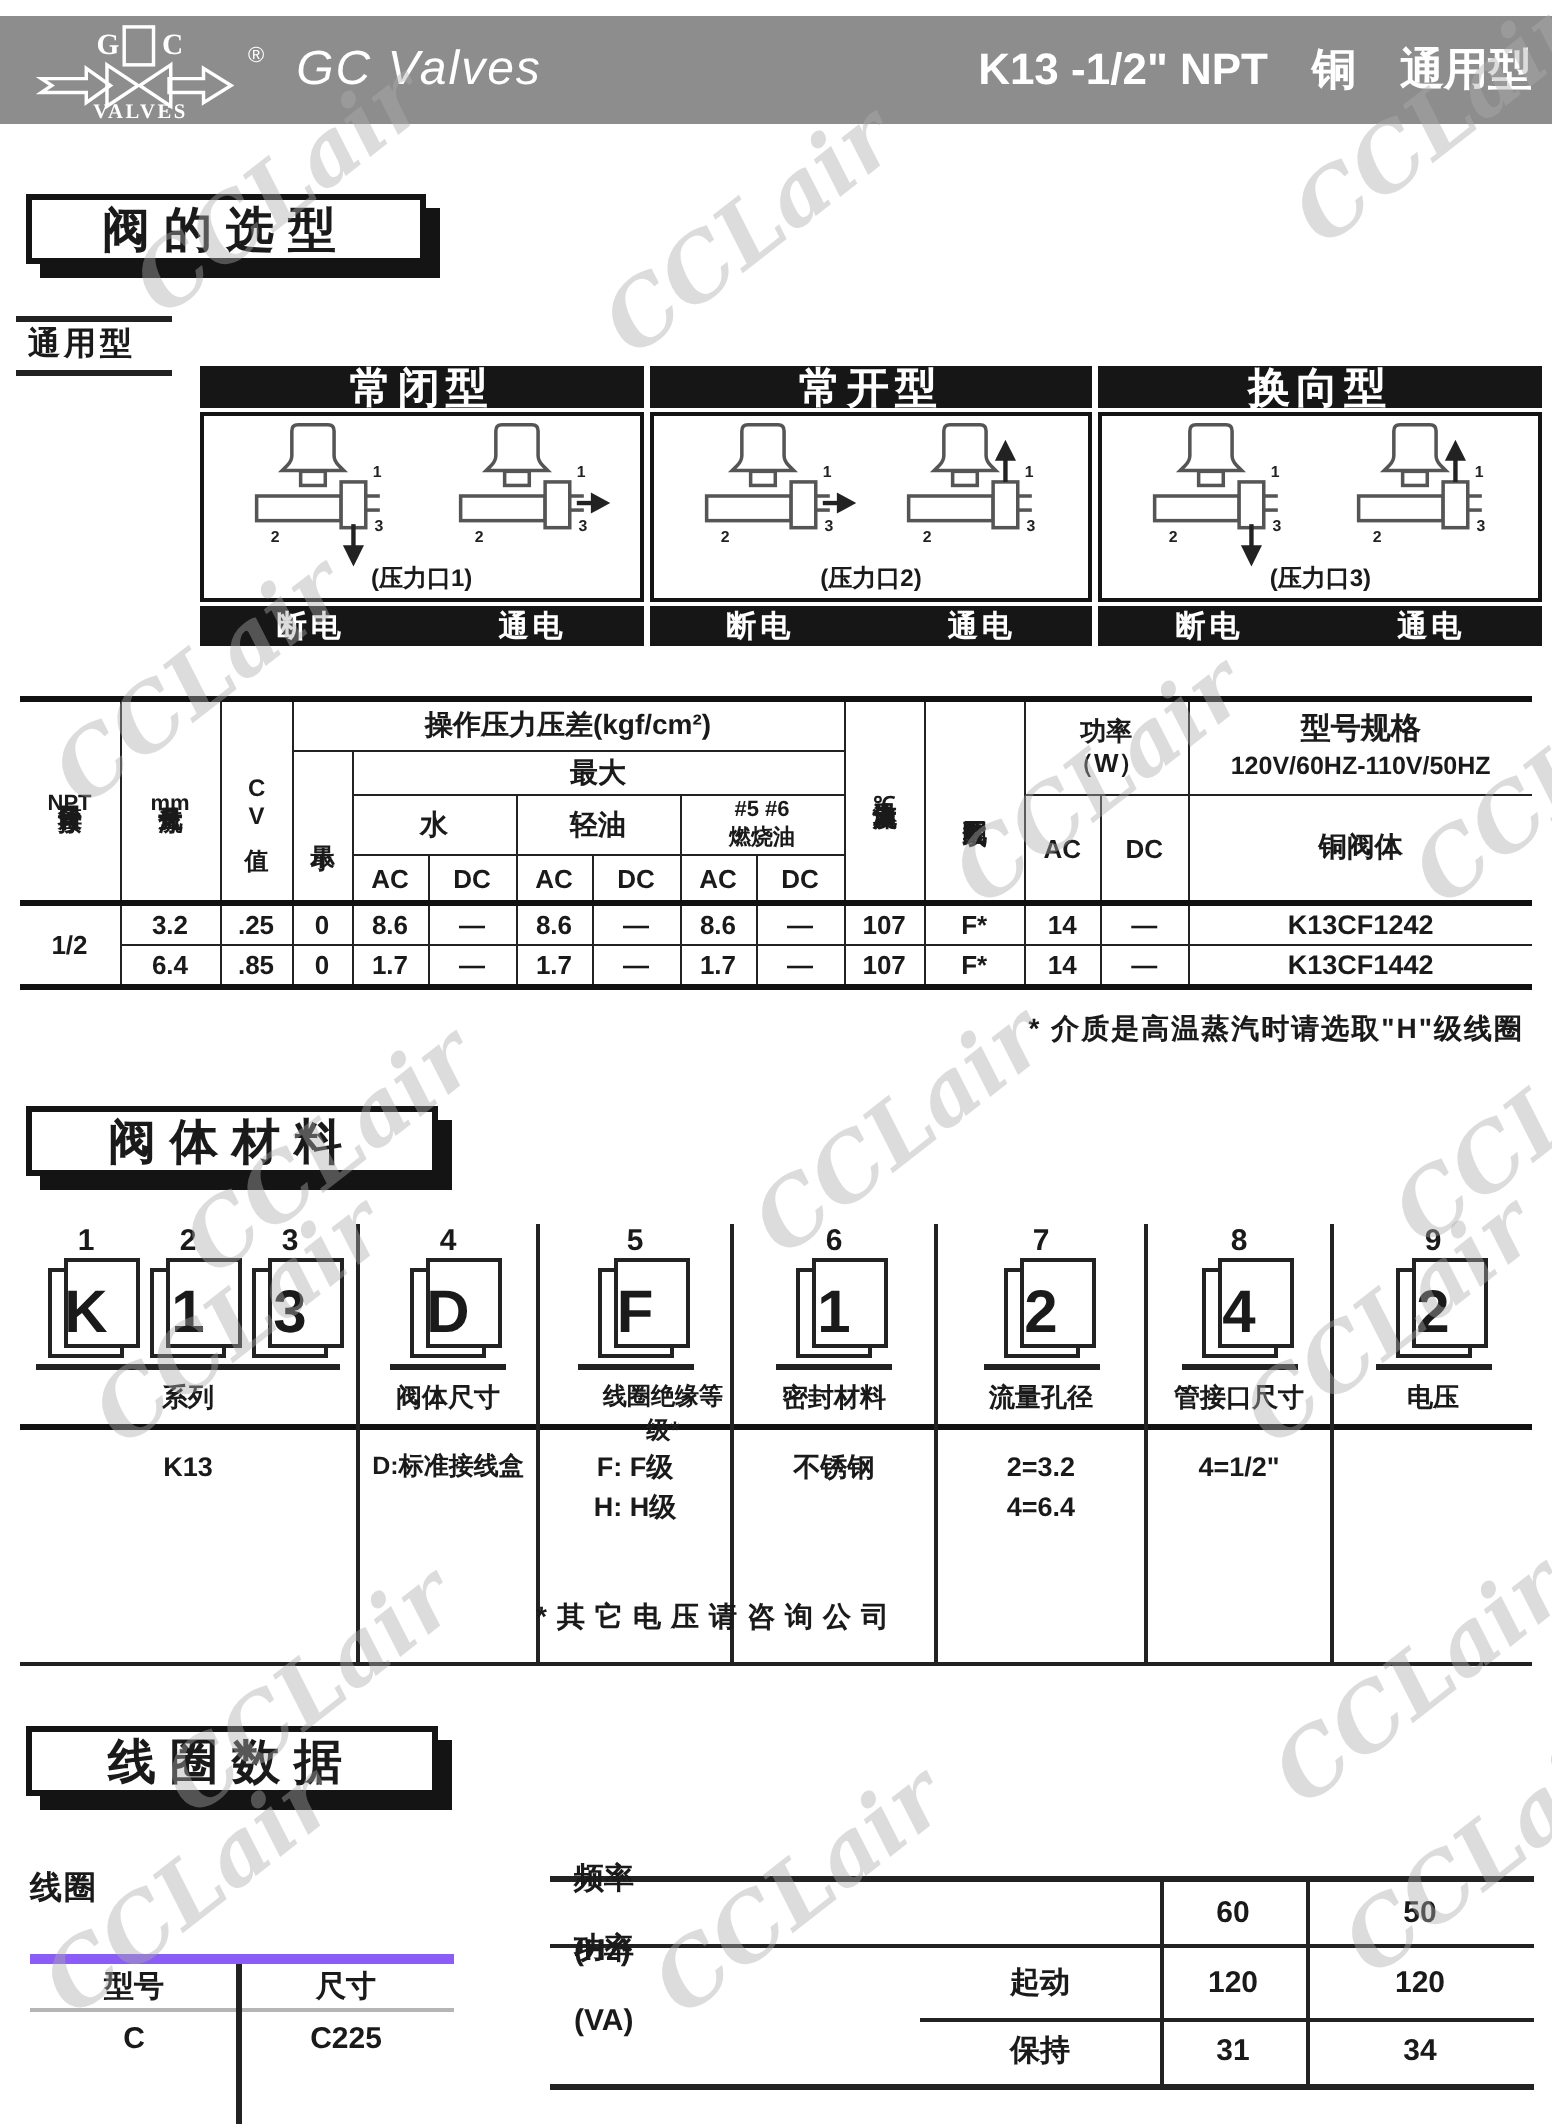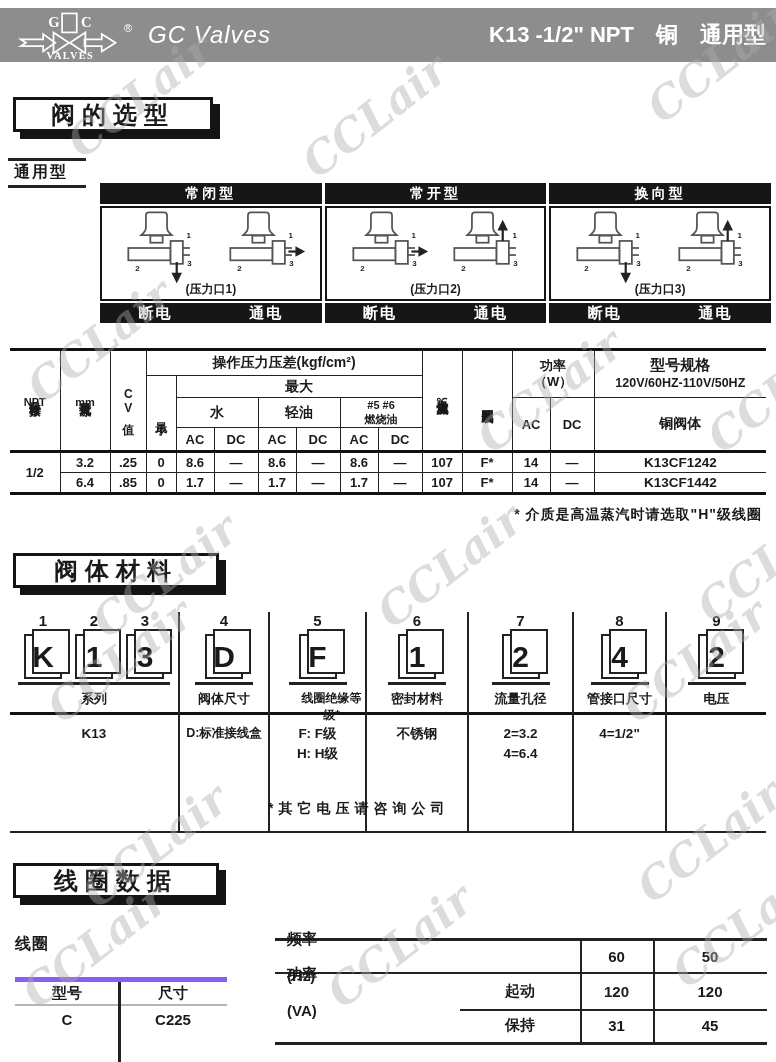--- a/index.html
+++ b/index.html
@@ -23,21 +23,21 @@
                box-shadow:7px 7px 0 #141414; display:flex; align-items:center; justify-content:center;
                font-weight:bold; font-size:24px; letter-spacing:7px; z-index:3; }
 
   
   .subtype { position:absolute; left:14px; top:162px; font-weight:bold; font-size:16px; letter-spacing:2px; }
   .subtype-line { position:absolute; left:8px; width:78px; height:3px; background:#222; }
 
   
   .panels { position:absolute; left:100px; top:183px; width:671px; display:flex; gap:3px; }
   .panel { flex:1; display:flex; flex-direction:column; gap:2px; }
-  .panel-head { height:21px; background:#161616; color:#fff; font-weight:bold; font-size:14px;
+  .panel-head { height:21px; background:#161616; color:#fff; font-weight:bold; font-size:21px;
                 letter-spacing:3px; display:flex; align-items:center; justify-content:center; }
   .panel-body { height:95px; border:2px solid #141414; background:#fff; position:relative;
                 display:flex; justify-content:space-evenly; align-items:flex-start; }
   .panel-body svg { margin-top:1px; }
   .panel-caption { position:absolute; bottom:1px; left:0; right:0; text-align:center; font-weight:bold; font-size:12px; }
   .panel-foot { height:20px; background:#161616; color:#fff; font-weight:bold; font-size:15px;
                 display:flex; align-items:center; justify-content:space-around; letter-spacing:2px; }
 
   
   table.spec { position:absolute; left:10px; top:348px; width:756px; border-collapse:collapse; table-layout:fixed;
@@ -535,21 +535,21 @@
         <span>(VA)</span>
         </div>
       <div class="pc-sub">起动</div>
       <div class="pc-v1">120</div>
       <div class="pc-v2">120</div>
     </div>
     <div class="pr-row r3">
       <div class="pc-label"></div>
       <div class="pc-sub">保持</div>
       <div class="pc-v1">31</div>
-      <div class="pc-v2">45</div>
+      <div class="pc-v2">34</div>
     </div>
     <div class="pr-div" style="left:305px;"></div>
     <div class="pr-div" style="left:378px;"></div>
     <div class="pr-partial"></div>
   </div>
 
 </div>
 
 <div class="wm-layer">
     <div class="wm" style="left: 55px; top: 70px;">CCLair</div>

